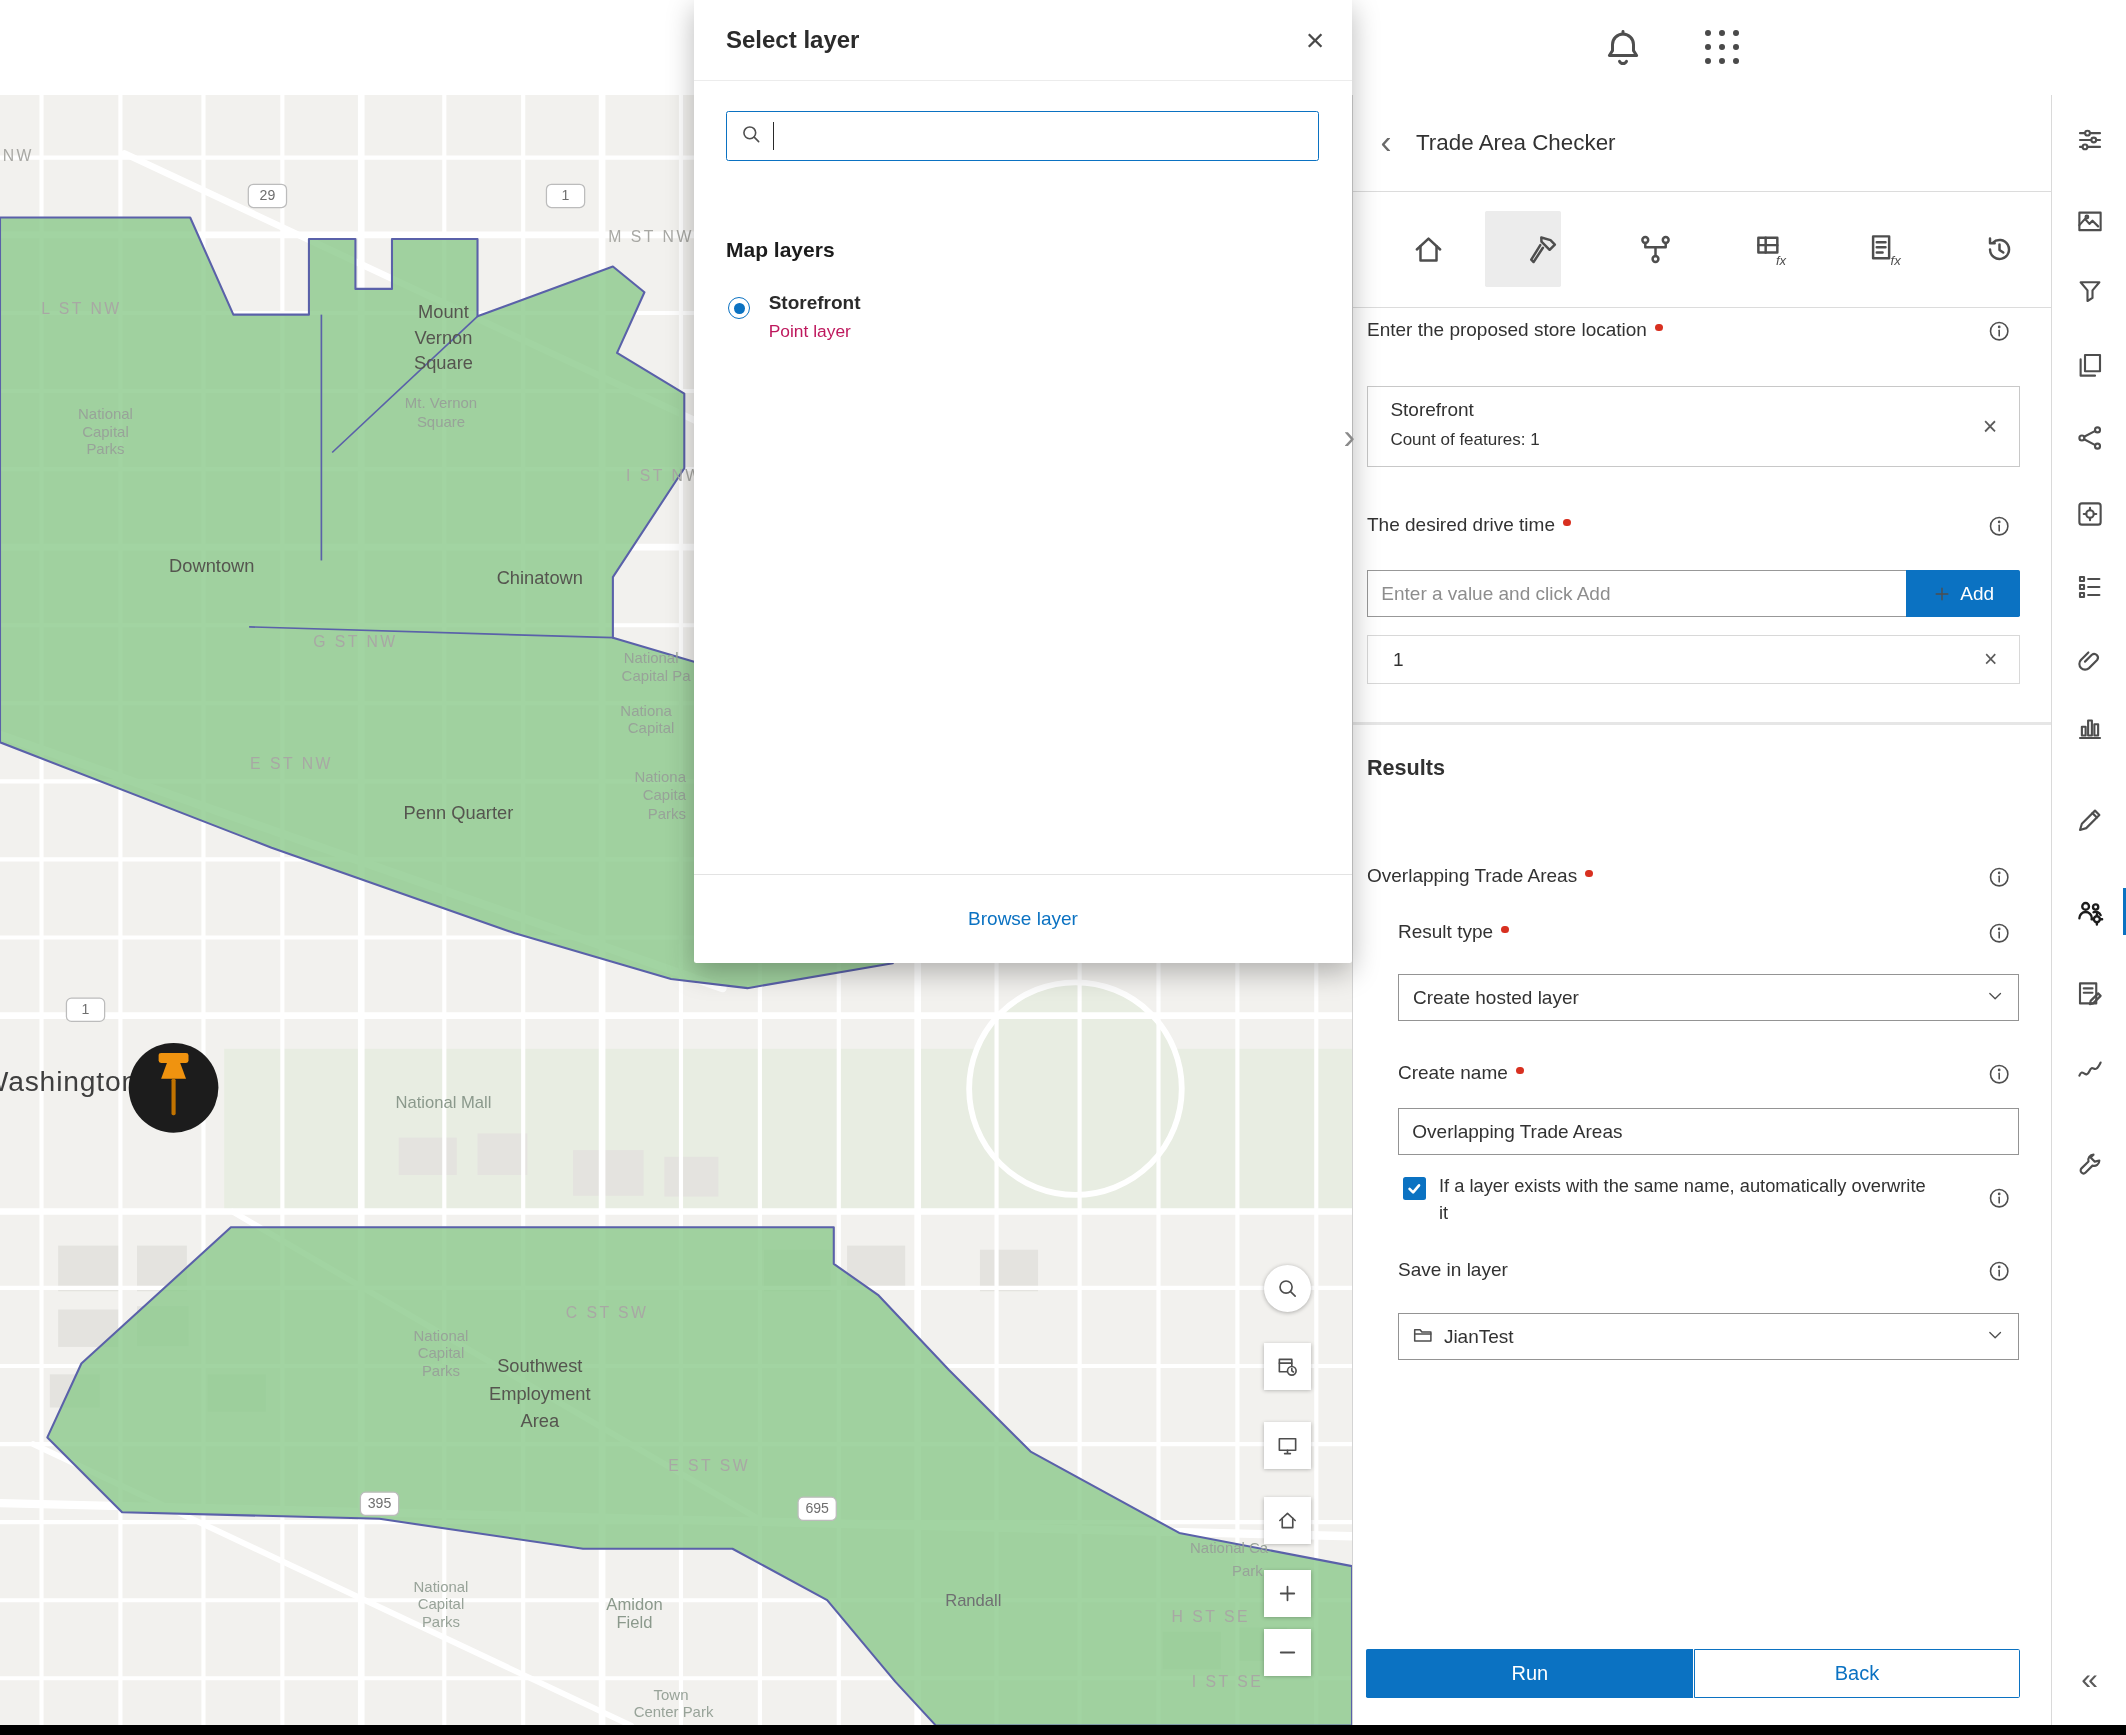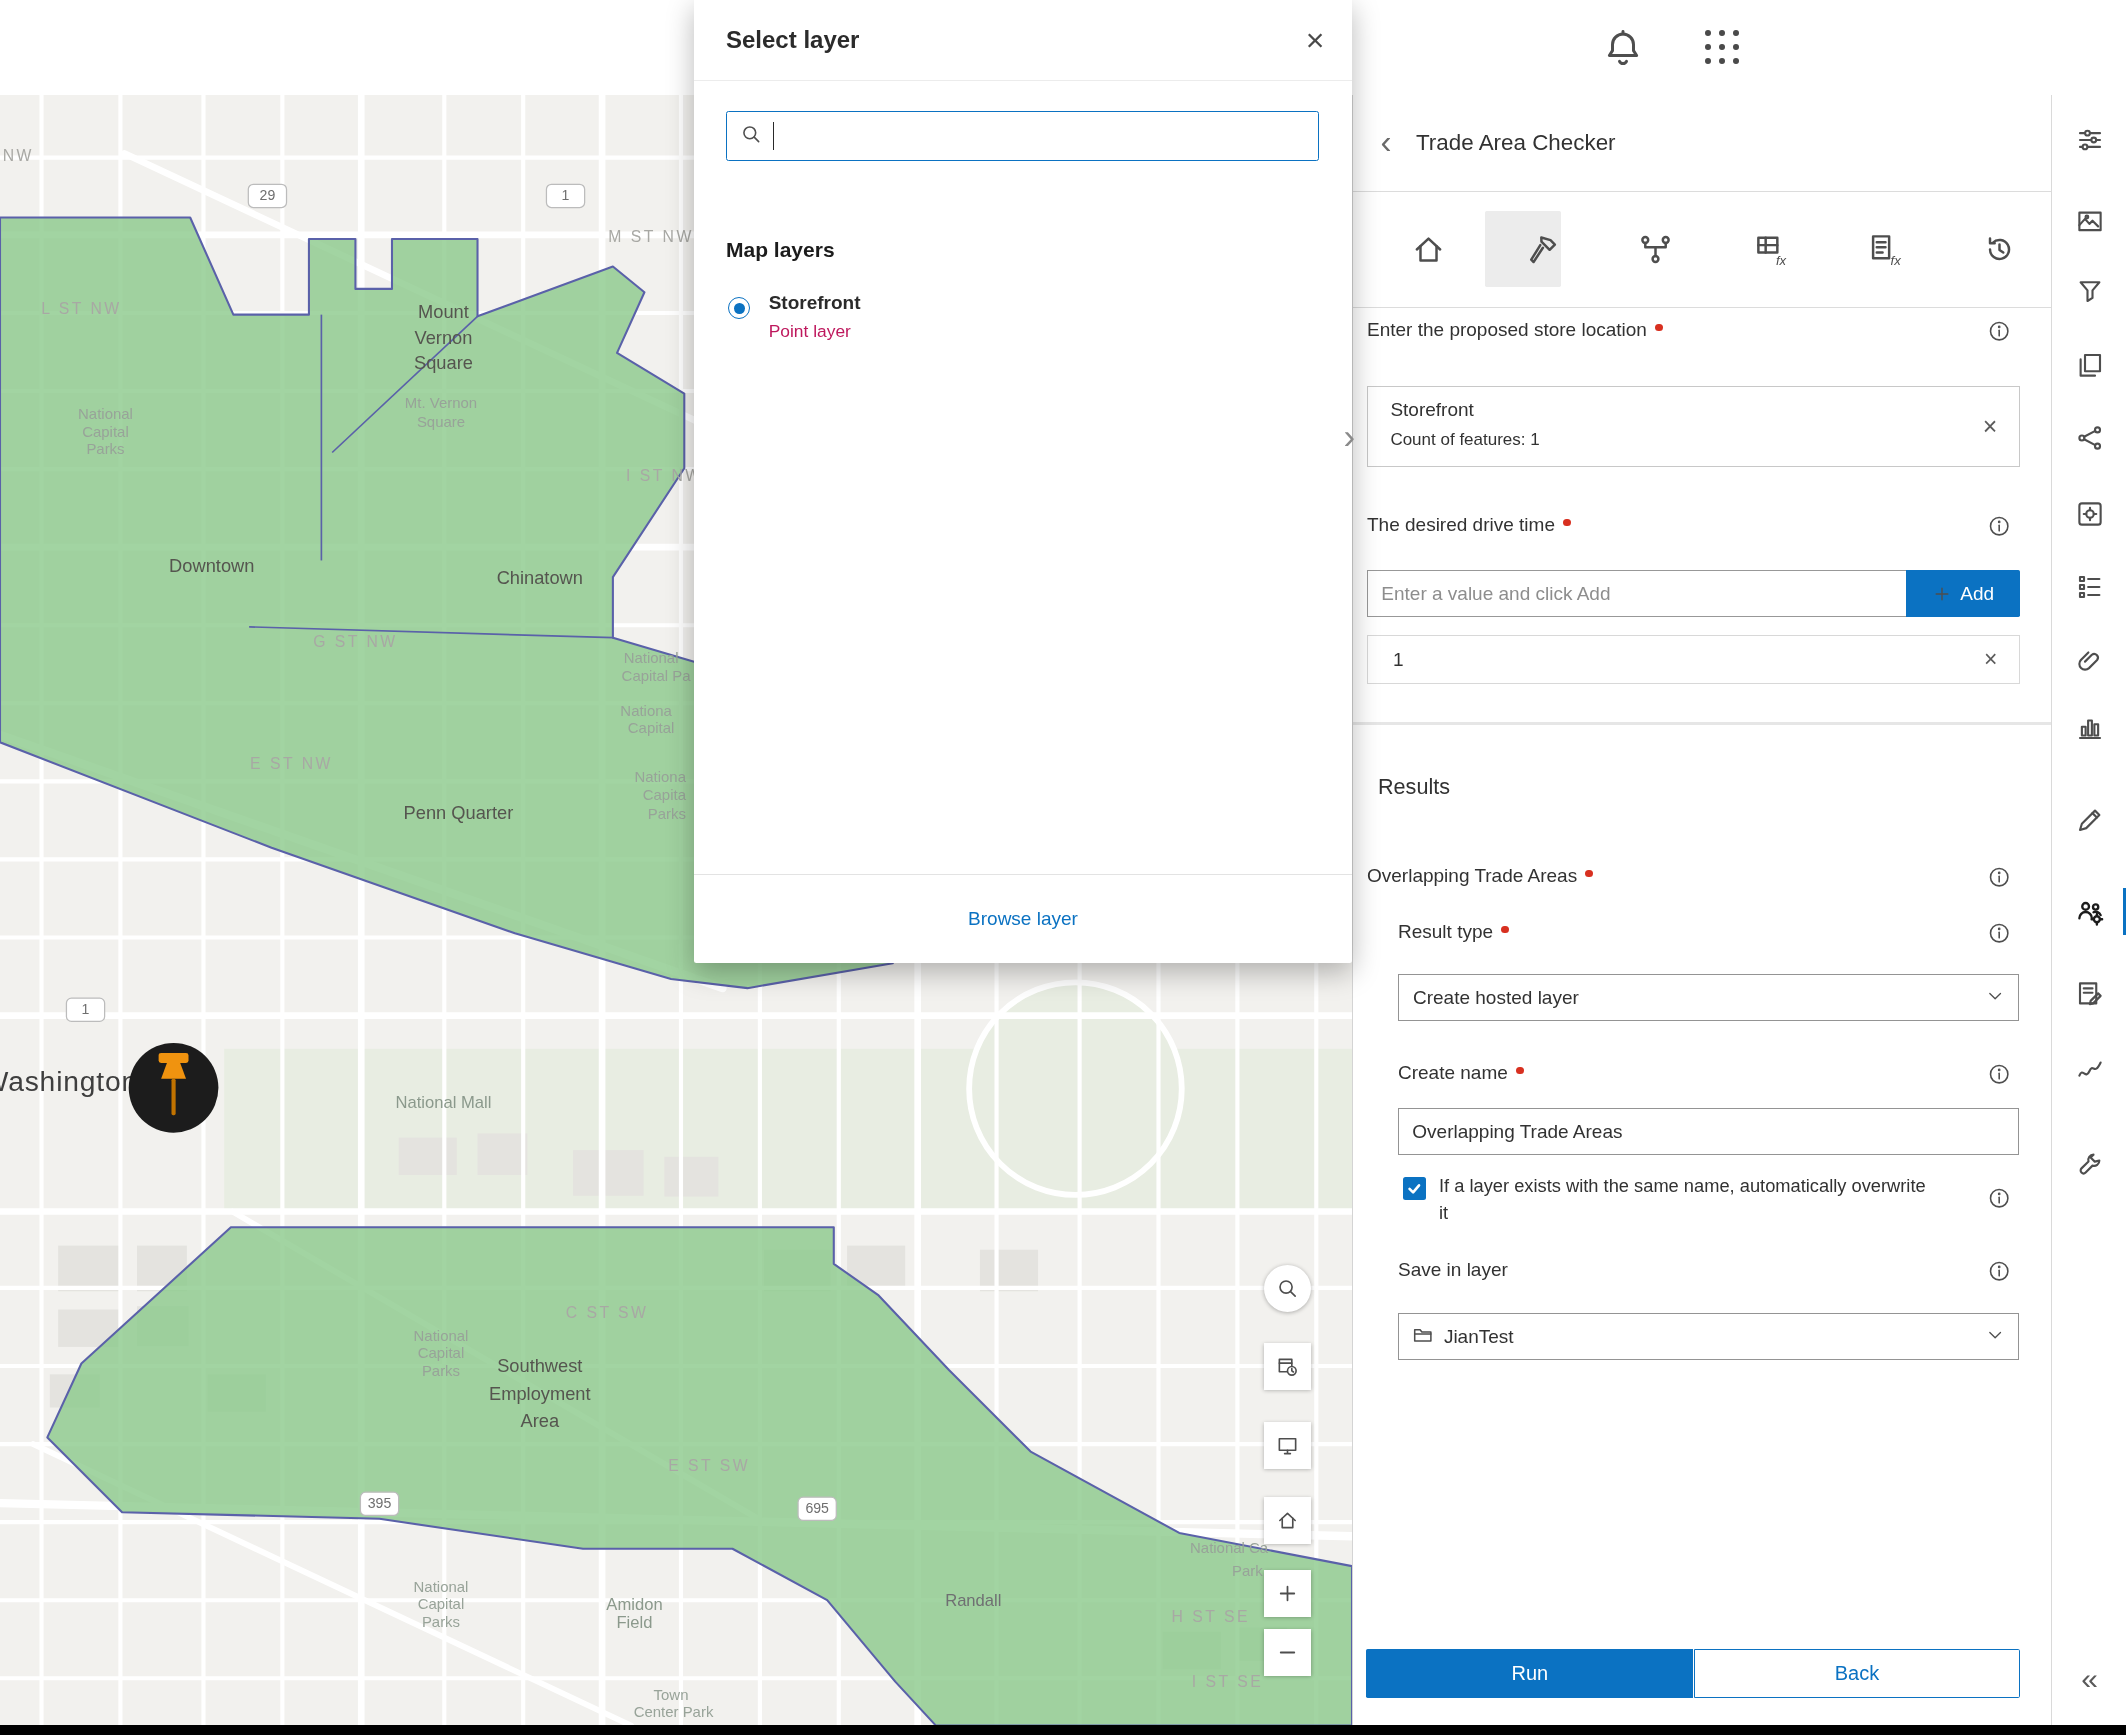--- a/index.html
+++ b/index.html
@@ -59,21 +59,21 @@
   #dt-input{flex:1;border:0.8px solid #989898;border-right:none;font-size:19px;color:#323232;padding:0 13.3px;
             font-family:"Liberation Sans",sans-serif;outline:none;background:#fff;min-width:0;}
   #dt-input::placeholder{color:#8d8d8d;}
   #dt-add{width:114px;background:#0b72c2;color:#fff;font-size:19px;border:none;display:flex;align-items:center;
           justify-content:center;gap:8.3px;cursor:pointer;border-radius:0 1.7px 1.7px 0;}
   #dt-val{position:absolute;left:14px;top:330px;width:653px;height:49px;border:0.8px solid #d8d8d8;box-sizing:border-box;
           display:flex;align-items:center;}
   #dt-val .v{margin-left:25px;font-size:19px;}
   #dt-val .xbtn{margin-left:auto;margin-right:21.6px;font-size:23px;}
   #sec-div{position:absolute;left:0;top:417px;width:699px;height:2.5px;background:#e6e6e6;}
-  #results-h{position:absolute;left:14px;top:469px;font-size:21.6px;font-weight:normal;color:#323232;margin-left:11px;}
+  #results-h{position:absolute;left:14px;top:450px;font-size:21.6px;font-weight:bold;color:#323232;}
   .selbox{position:absolute;left:45px;width:621px;height:47px;border:0.8px solid #949494;box-sizing:border-box;background:#fff;
           display:flex;align-items:center;cursor:pointer;}
   .selbox .txt{margin-left:14px;font-size:19px;color:#323232;}
   .selbox .car{margin-left:auto;margin-right:13.3px;}
   #out-input{position:absolute;left:45px;top:803px;width:621px;height:47px;border:0.8px solid #949494;box-sizing:border-box;
              font-size:19px;color:#323232;padding:0 13.3px;font-family:"Liberation Sans",sans-serif;outline:none;}
   #cb{position:absolute;left:50px;top:872px;width:23px;height:23px;background:#0b72c2;border-radius:2.5px;cursor:pointer;
       display:flex;align-items:center;justify-content:center;}
   #cb-label{position:absolute;left:86px;top:867px;width:498px;font-size:18.3px;line-height:27.4px;color:#323232;}
   #run-btn{position:absolute;left:13.3px;top:1344px;width:327px;height:49px;background:#0b72c2;color:#fff;border:none;

